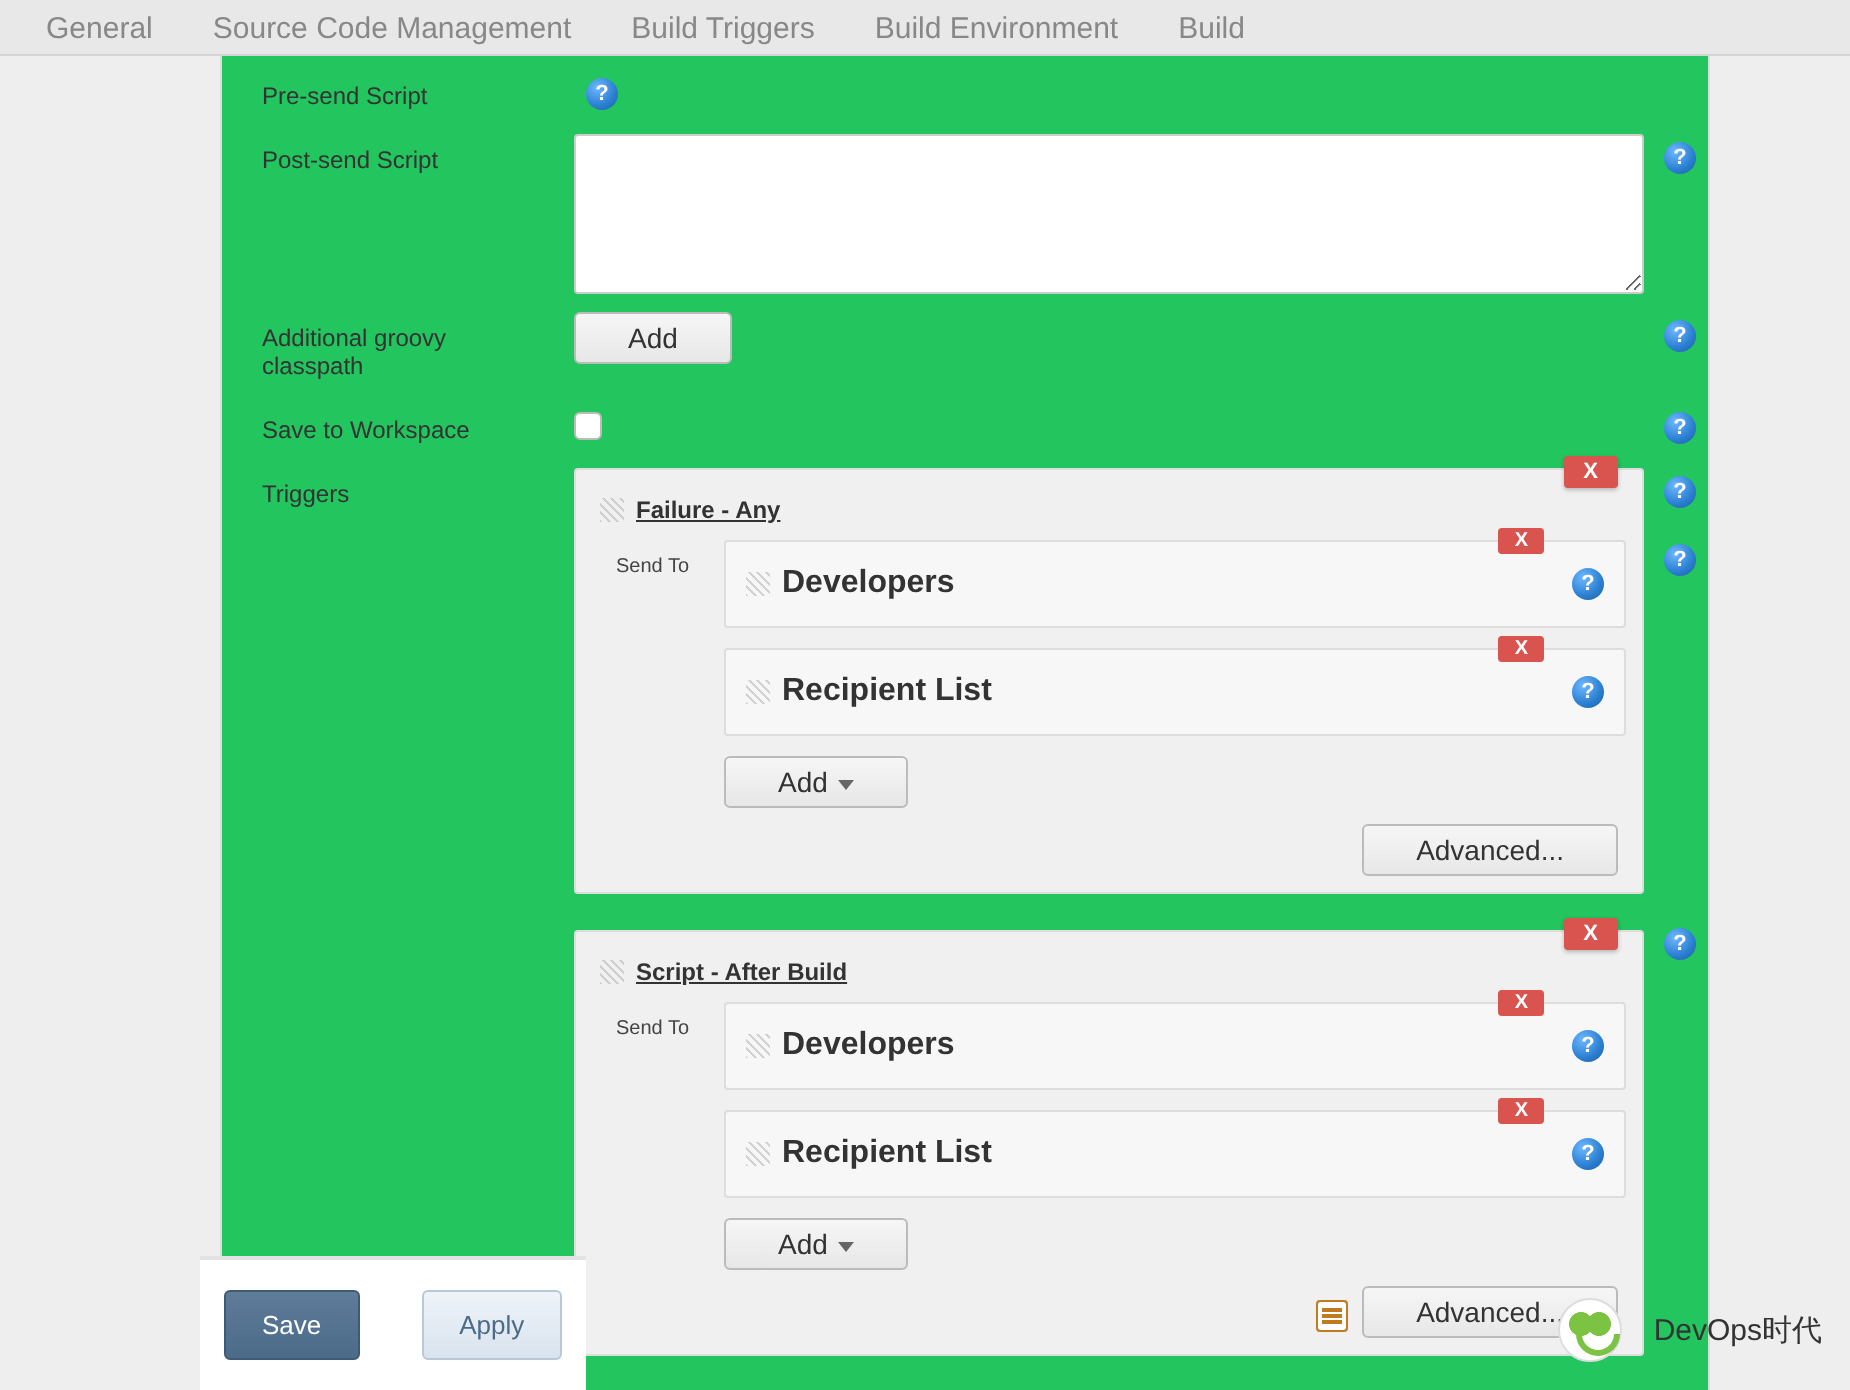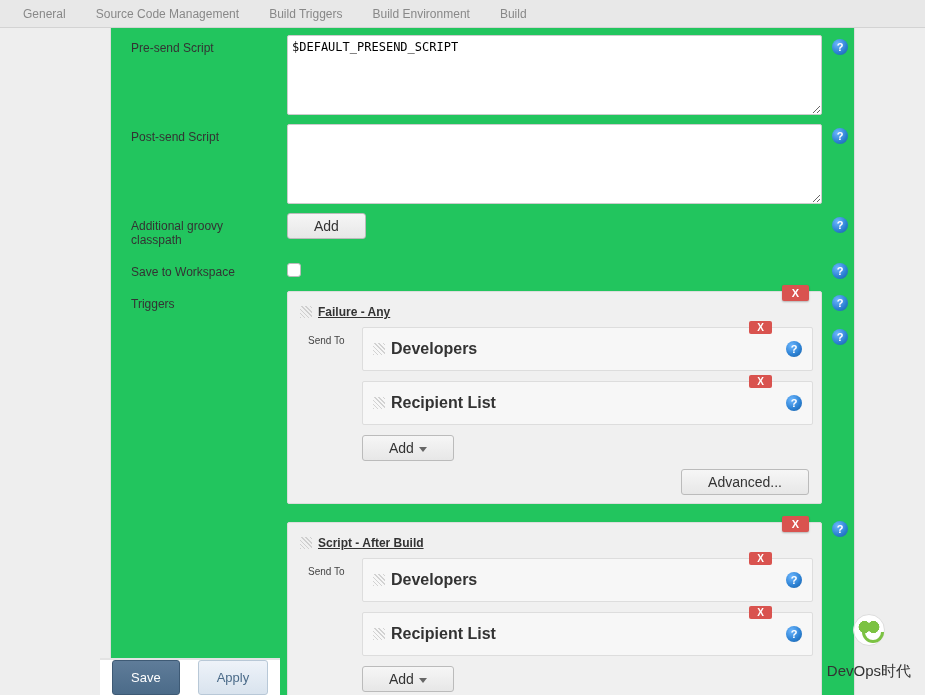--- a/index.html
+++ b/index.html
@@ -17,21 +17,21 @@
     border-bottom: 1px solid #d3d3d3;
     display: flex;
     padding: 0 8px;
     height: 28px;
     align-items: stretch;
   }
   .tab {
     padding: 6px 14px;
     color: #888;
     cursor: pointer;
-    font-size: 12px;
+    font-size: 15px;
     display: flex;
     align-items: center;
     border: 1px solid transparent;
     border-bottom: none;
     background: transparent;
   }
   .tab.active {
     background: #fff;
     border: 1px solid #ccc;
     border-bottom: 1px solid #fff;
@@ -219,23 +219,23 @@
   }
   .adv-row {
     text-align: right;
     padding: 8px 4px 0 0;
   }
   .footer-bar {
     position: absolute;
     left: 0; bottom: 0;
     background: #fff;
     border-top: 2px solid #e3e3e3;
-    padding: 0 12px;
-    display: flex;
-    gap: 18px;
+    padding: 15px 12px;
+    display: flex;
+    gap: 31px;
     margin-top: 26px;
   }
   .footer-bar .btn { padding: 9px 18px; font-size: 13px; }
   .btn.primary {
     background: linear-gradient(#5f7c99,#4b6b89);
     color: #fff;
     border-color: #3e5a75;
   }
   .btn.secondary {
     background: linear-gradient(#eef3f9,#d9e3ee);
@@ -244,21 +244,20 @@
   }
   .watermark {
     position: absolute;
     right: 14px; bottom: 14px;
     display: flex;
     align-items: center;
     gap: 16px;
     font-size: 15px;
     color: #333;
     z-index: 50;
-    flex-direction: column;
   }
   .wm-icon {
     width: 32px; height: 32px;
     border-radius: 50%;
     background:
       radial-gradient(circle at 35% 40%, #7cc243 0%, #7cc243 22%, transparent 23%),
       radial-gradient(circle at 65% 40%, #7cc243 0%, #7cc243 22%, transparent 23%),
       #fff;
     border: 1px solid #ddd;
     position: relative;
@@ -303,23 +302,20 @@
   <div class="tab">Build</div>
 </div>
 
 <div class="content-outer">
   <div class="left-gutter"></div>
 
   <div class="content-panel">
 
     <div class="form-row">
       <div class="row-label">Pre-send Script</div>
-      <div class="row-field">
-        <textarea class="txt presend" style="">$DEFAULT_PRESEND_SCRIPT</textarea>
-      </div>
       <div class="help-col"><span class="help-icon">?</span></div>
     </div>
 
     <div class="form-row">
       <div class="row-label">Post-send Script</div>
       <div class="row-field">
         <textarea class="txt postsend" style=""></textarea>
       </div>
       <div class="help-col"><span class="help-icon">?</span></div>
     </div>

